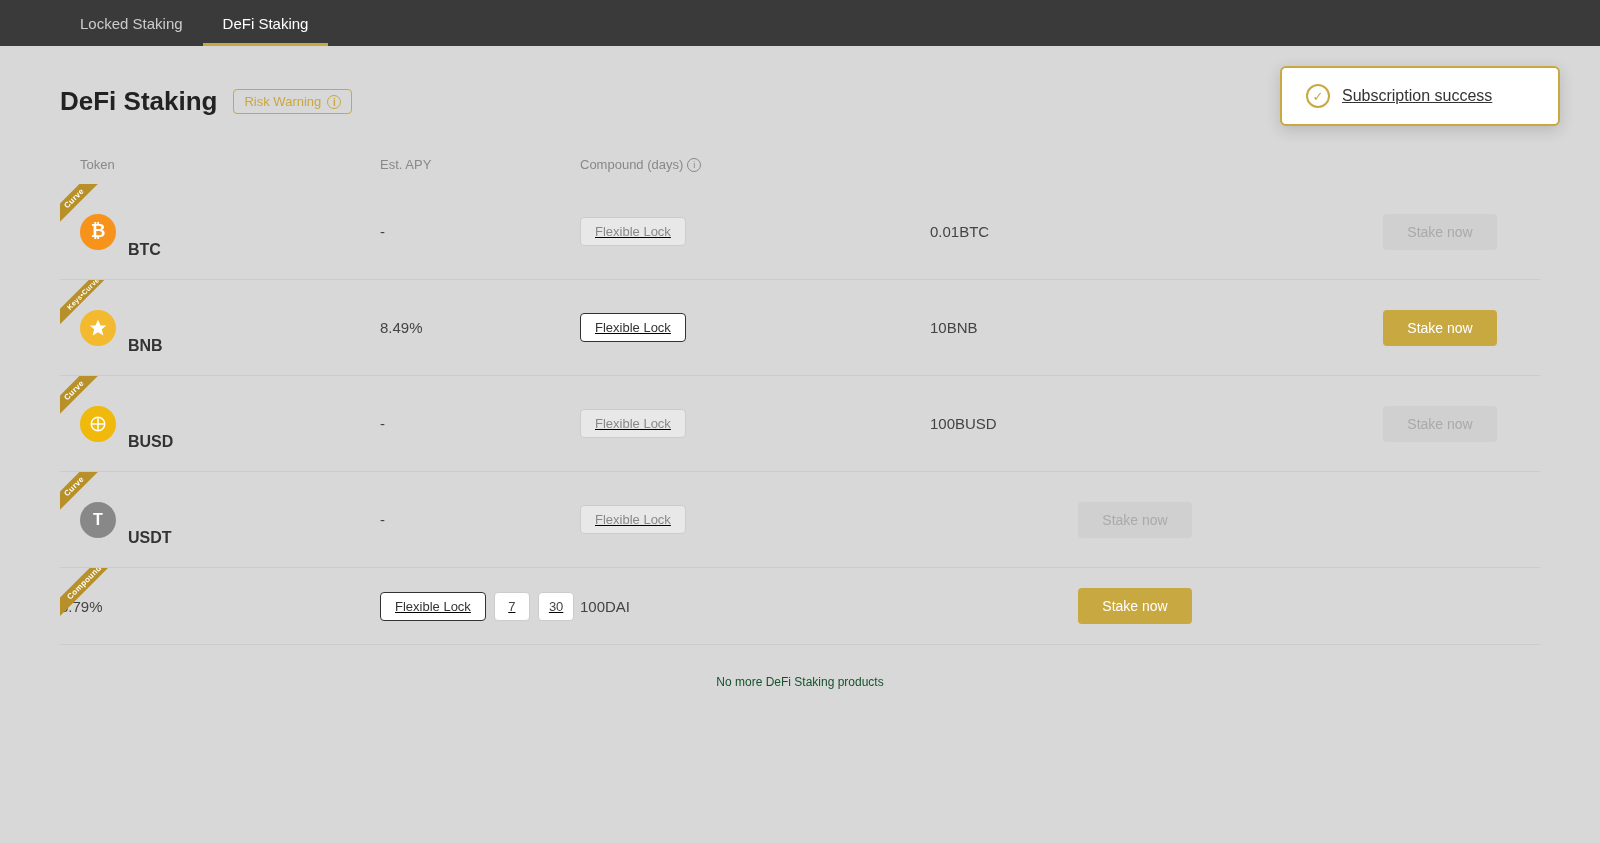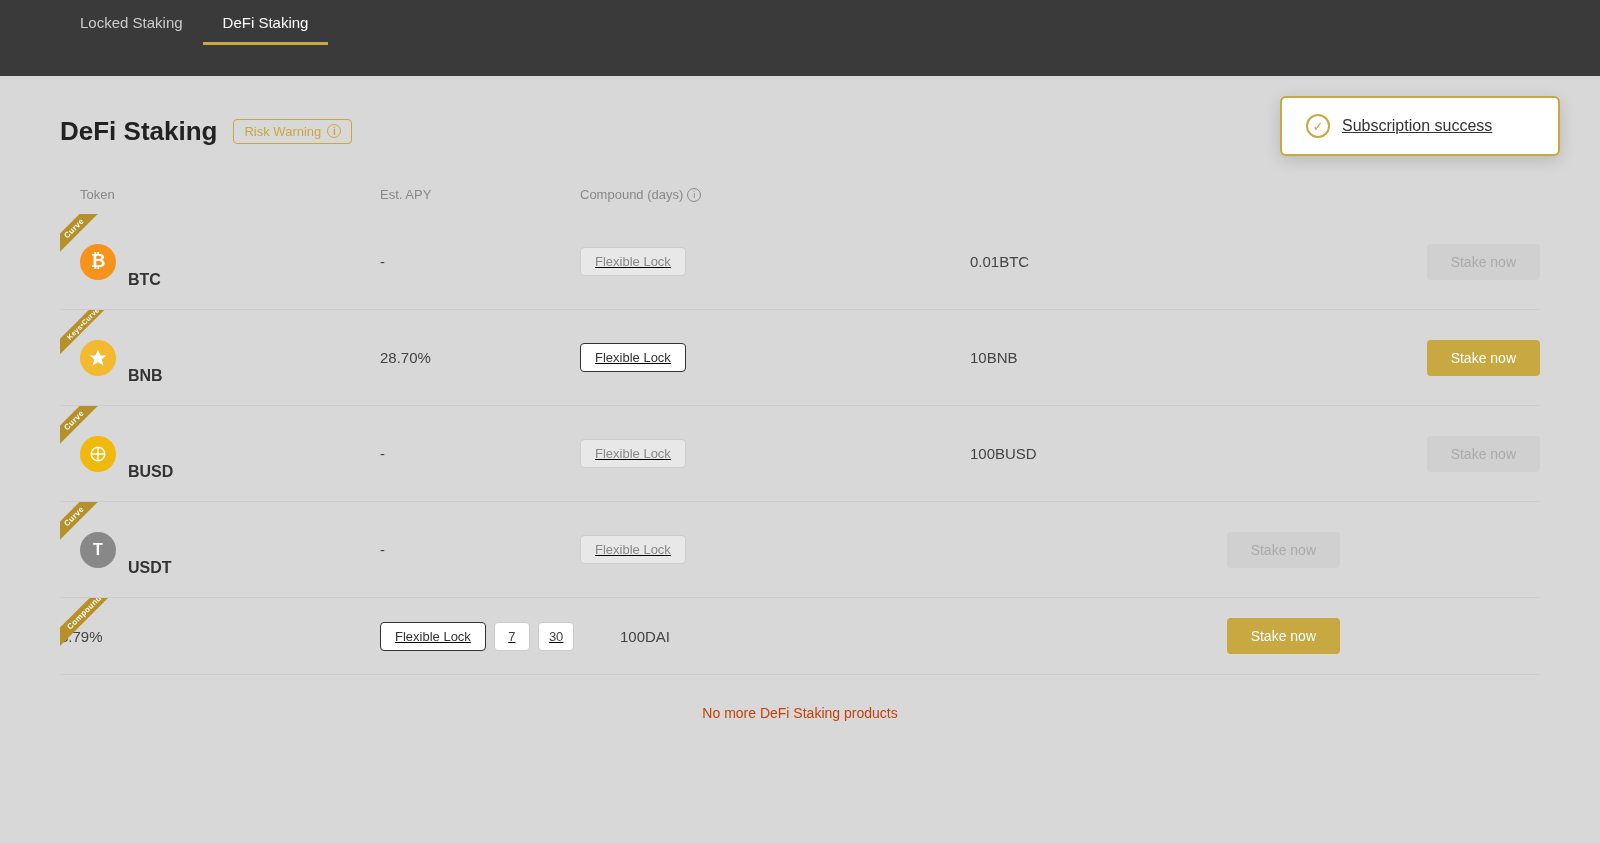--- a/index.html
+++ b/index.html
@@ -7,23 +7,23 @@
       font-family: -apple-system, BlinkMacSystemFont, 'Segoe UI', sans-serif;
       background: #d8d8d8;
       width: 1600px;
       min-height: 843px;
       overflow: hidden;
     }
 
     
     .top-nav {
       background: #3a3a3a;
-      height: 76px;
-      display: flex;
-      align-items: flex-start;
+      height: 46px;
+      display: flex;
+      align-items: center;
       padding: 0 60px;
     }
     .nav-tab {
       padding: 14px 20px;
       color: #ccc;
       font-size: 15px;
       cursor: pointer;
       position: relative;
       font-weight: 400;
     }
@@ -54,21 +54,21 @@
       gap: 16px;
       margin-bottom: 32px;
     }
     .page-title {
       font-size: 26px;
       font-weight: 600;
       color: #222;
     }
     .risk-warning-badge {
       display: flex;
-      align-items: flex-start;
+      align-items: flex-end;
       gap: 6px;
       border: 1.5px solid #c8a840;
       border-radius: 4px;
       padding: 4px 10px;
       color: #c8a840;
       font-size: 13px;
       cursor: pointer;
       background: transparent;
     }
     .risk-warning-badge .info-icon {
@@ -208,25 +208,24 @@
       padding: 6px 10px;
       border-radius: 4px;
       font-size: 13px;
       cursor: pointer;
       min-width: 36px;
       text-align: center;
     }
     .min-amount-cell {
       font-size: 15px;
       color: #444;
-      margin-left: 40px;
     }
     .stake-btn-cell {
       display: flex;
-      justify-content: flex-end;
+      justify-content: center;
     }
     .stake-btn {
       padding: 10px 24px;
       border-radius: 4px;
       font-size: 14px;
       font-weight: 500;
       cursor: pointer;
       border: none;
       min-width: 110px;
     }
@@ -235,22 +234,22 @@
       color: #aaa;
       cursor: not-allowed;
     }
     .stake-btn.active {
       background: #c8a840;
       color: #fff;
     }
 
     .no-more-text {
       text-align: center;
-      color: #c2410c;
-      font-size: 14px;
+      color: #14532d;
+      font-size: 12px;
       padding: 30px 0 10px 0;
     }
 
     
     .subscription-success {
       position: absolute;
       top: 20px;
       right: 40px;
       background: #fff;
       border: 2.5px solid #c8a840;
@@ -340,21 +339,21 @@
         <div class="corner-badge-inner" style="font-size:7px;">Keys•Curve</div>
       </div>
       <div class="token-cell">
         <div class="token-icon bnb">
           <svg width="20" height="20" viewBox="0 0 24 24" fill="white">
             <polygon points="12,2 15,9 22,9 16.5,13.5 18.5,21 12,17 5.5,21 7.5,13.5 2,9 9,9"></polygon>
           </svg>
         </div>
         <span class="token-name">BNB</span>
       </div>
-      <div class="apy-cell">28.70%</div>
+      <div class="apy-cell">8.49%</div>
       <div class="duration-cell">
         <button class="flexible-lock-btn active">Flexible Lock</button>
       </div>
       <div class="min-amount-cell">10BNB</div>
       <div class="stake-btn-cell">
         <button class="stake-btn active">Stake now</button>
       </div>
     </div>
 
     <div class="table-row">

